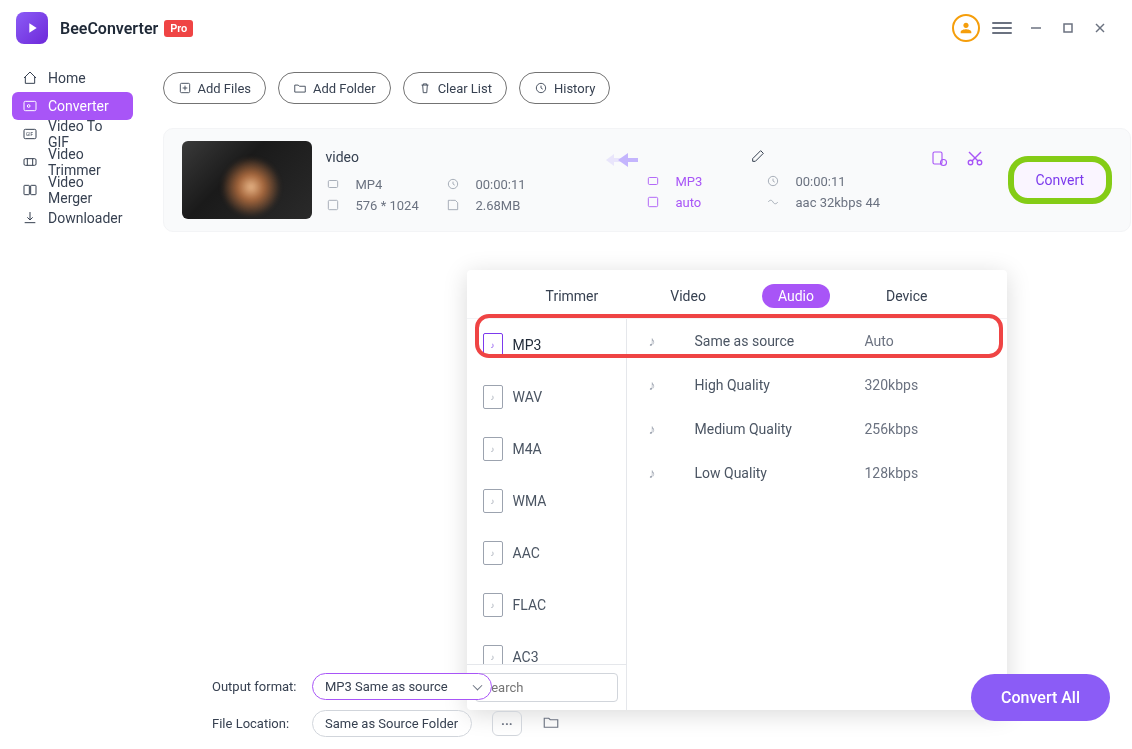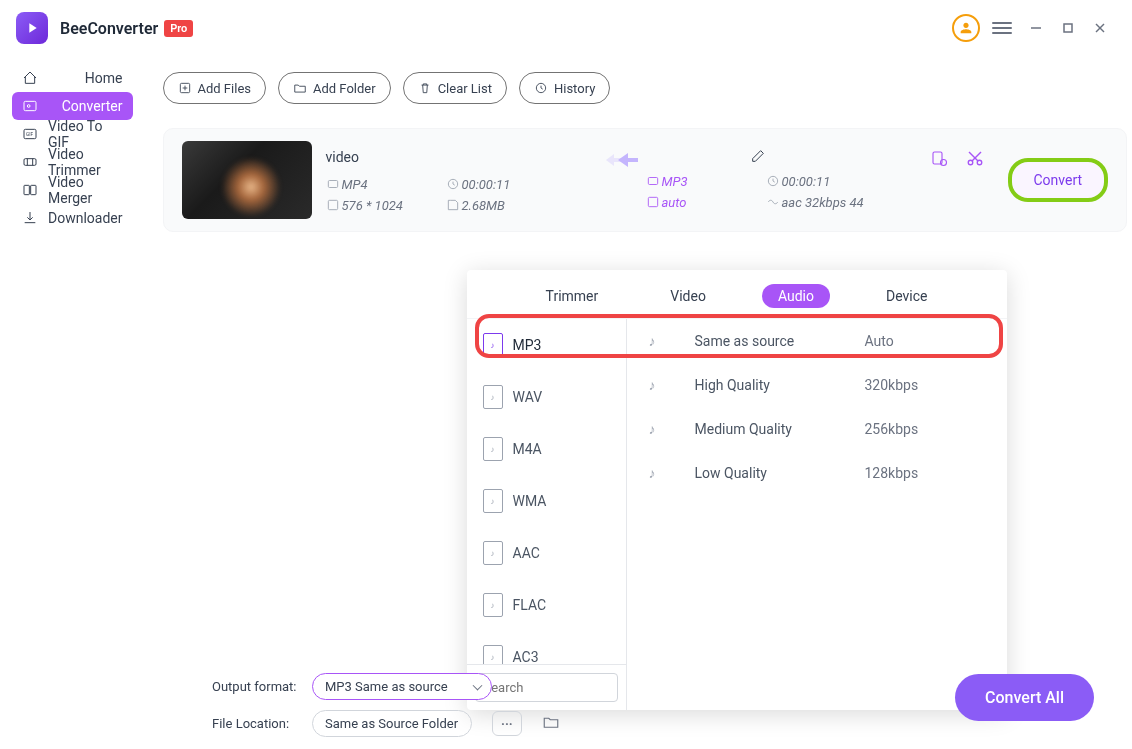--- a/index.html
+++ b/index.html
@@ -12,44 +12,44 @@
 .pro-badge { background: #ef4444; color: #fff; font-size: 11px; font-weight: 600; padding: 2px 6px; border-radius: 3px; margin-left: 6px; }
 .titlebar-spacer { flex: 1; }
 .avatar-icon { width: 28px; height: 28px; border-radius: 50%; border: 2px solid #f59e0b; display: flex; align-items: center; justify-content: center; margin-right: 12px; }
 .avatar-icon svg { fill: #f59e0b; }
 .win-btn { width: 32px; height: 32px; display: flex; align-items: center; justify-content: center; cursor: pointer; color: #6b7280; }
 .hamburger-icon { width: 20px; height: 20px; display: flex; flex-direction: column; justify-content: space-around; padding: 3px 0; margin-right: 8px; }
 .hamburger-icon div { height: 2px; background: #6b7280; border-radius: 1px; }
 
 .main-area { display: flex; height: calc(100% - 56px - 90px); }
 .sidebar { width: 198px; padding: 8px 12px; }
-.sidebar-item { display: flex; align-items: center; height: 28px; padding: 0 10px; border-radius: 6px; font-size: 14px; color: #374151; cursor: pointer; justify-content: space-between; }
+.sidebar-item { display: flex; align-items: center; height: 28px; padding: 0 10px; border-radius: 6px; font-size: 14px; color: #374151; cursor: pointer; }
 .sidebar-item.active { background: #a855f7; color: #fff; }
 .sidebar-item .si-icon { width: 16px; height: 16px; margin-right: 10px; display: flex; align-items: center; justify-content: center; }
 .sidebar-item .si-icon svg { stroke: currentColor; fill: none; stroke-width: 1.5; }
 
 .content { flex: 1; padding: 16px 22px 0 18px; position: relative; }
 .toolbar { display: flex; gap: 12px; }
 .tool-btn { display: flex; align-items: center; height: 32px; padding: 0 14px; border: 1px solid #737373; border-radius: 16px; font-size: 13px; color: #374151; cursor: pointer; background: #fff; }
 .tool-btn svg { margin-right: 6px; stroke: #374151; }
 
 .file-card { margin-top: 24px; background: #f9fafb; border-radius: 10px; padding: 12px 18px; display: flex; align-items: center; gap: 14px; border: 1px solid #f3f4f6; }
 .thumb { width: 130px; height: 78px; border-radius: 6px; background: linear-gradient(135deg, #3a3a3a 0%, #1a1a1a 40%, #2a2a2a 100%); position: relative; overflow: hidden; }
 .thumb::after { content: ""; position: absolute; left: 30%; top: 20%; width: 60px; height: 60px; background: radial-gradient(circle, rgba(255,200,150,0.9) 0%, rgba(255,150,80,0.6) 30%, transparent 70%); filter: blur(2px); }
 .file-cols { display: flex; flex: 1; }
 .col-left { flex: 0 0 280px; }
 .col-right { flex: 0 0 270px; }
 .file-title { font-size: 14px; color: #374151; margin-bottom: 10px; display: flex; align-items: center; }
 .edit-icon { margin-left: auto; cursor: pointer; }
 .meta-row { display: flex; gap: 20px; font-size: 13px; color: #6b7280; margin-top: 6px; }
-.meta-item { display: flex; align-items: center; gap: 2px; min-width: 100px; font-style: italic; }
+.meta-item { display: flex; align-items: center; gap: 16px; min-width: 100px; }
 .meta-item svg, .meta-item .mi-icon { flex-shrink: 0; }
 .purple-text { color: #a855f7; }
 .arrow-conv { width: 40px; color: #c4b5fd; }
-.convert-btn { border: 4px solid #84cc16; color: #7c3aed; background: #faf5ff; padding: 10px 22px; border-radius: 20px; font-size: 14px; cursor: pointer; }
+.convert-btn { border: 6px solid #84cc16; color: #7c3aed; background: #faf5ff; padding: 10px 22px; border-radius: 20px; font-size: 14px; cursor: pointer; }
 .file-actions { display: flex; gap: 18px; margin-left: auto; margin-right: 10px; align-self: flex-start; margin-top: 8px; }
 .file-actions svg { stroke: #a855f7; }
 
 .popover { position: absolute; left: 322px; top: 214px; width: 540px; height: 440px; background: #fff; box-shadow: 0 4px 24px rgba(0,0,0,0.15); border-radius: 4px; display: flex; flex-direction: column; }
 .pop-tabs { display: flex; justify-content: center; gap: 40px; padding: 14px 0 10px; font-size: 14px; color: #374151; }
 .pop-tab { padding: 4px 16px; border-radius: 12px; cursor: pointer; }
 .pop-tab.active { background: #a855f7; color: #fff; }
 .pop-body { flex: 1; display: flex; border-top: 1px solid #f3f4f6; overflow: hidden; }
 .pop-left { width: 160px; border-right: 1px solid #e5e7eb; overflow-y: auto; position: relative; }
 .pop-left::-webkit-scrollbar { width: 6px; }
@@ -61,21 +61,21 @@
 .pop-search { padding: 8px; border-top: 1px solid #e5e7eb; }
 .pop-search input { width: 100%; border: 1px solid #d1d5db; border-radius: 4px; padding: 6px 8px; font-size: 13px; outline: none; }
 .pop-right { flex: 1; padding: 0; }
 .quality-row { display: flex; align-items: center; padding: 14px 22px; font-size: 14px; color: #4b5563; cursor: pointer; gap: 30px; }
 .quality-row .q-icon { width: 16px; color: #9ca3af; }
 .quality-row .q-name { flex: 0 0 140px; }
 .quality-row .q-rate { color: #6b7280; }
 
 .highlight-box { position: absolute; left: 330px; top: 258px; width: 528px; height: 44px; border: 4px solid #ef4444; border-radius: 14px; pointer-events: none; z-index: 10; }
 
-.footer { position: absolute; bottom: 0; left: 0; right: 16px; height: 88px; padding: 12px 22px 12px 212px; display: flex; flex-direction: column; gap: 10px; }
+.footer { position: absolute; bottom: 0; left: 0; right: 0; height: 88px; padding: 12px 22px 12px 212px; display: flex; flex-direction: column; gap: 10px; }
 .footer-row { display: flex; align-items: center; font-size: 13px; color: #374151; }
 .footer-label { width: 100px; }
 .footer-select { border: 1px solid #a855f7; border-radius: 14px; padding: 5px 28px 5px 12px; font-size: 13px; color: #374151; background: #fff; position: relative; min-width: 180px; cursor: pointer; }
 .footer-select::after { content: ""; position: absolute; right: 10px; top: 50%; width: 6px; height: 6px; border-right: 1.5px solid #6b7280; border-bottom: 1.5px solid #6b7280; transform: translateY(-70%) rotate(45deg); }
 .footer-input-wrap { display: flex; align-items: center; gap: 20px; }
 .footer-input { border: 1px solid #d1d5db; border-radius: 14px; padding: 5px 12px; font-size: 13px; min-width: 160px; }
 .dots-btn { border: 1px solid #d1d5db; border-radius: 6px; padding: 4px 8px; cursor: pointer; font-weight: bold; color: #6b7280; }
 .folder-open { cursor: pointer; color: #6b7280; }
 .convert-all-btn { position: absolute; right: 22px; bottom: 28px; background: #8b5cf6; color: #ffffff; border: none; border-radius: 24px; padding: 14px 30px; font-size: 16px; font-weight: 500; cursor: pointer; }
 </style>

